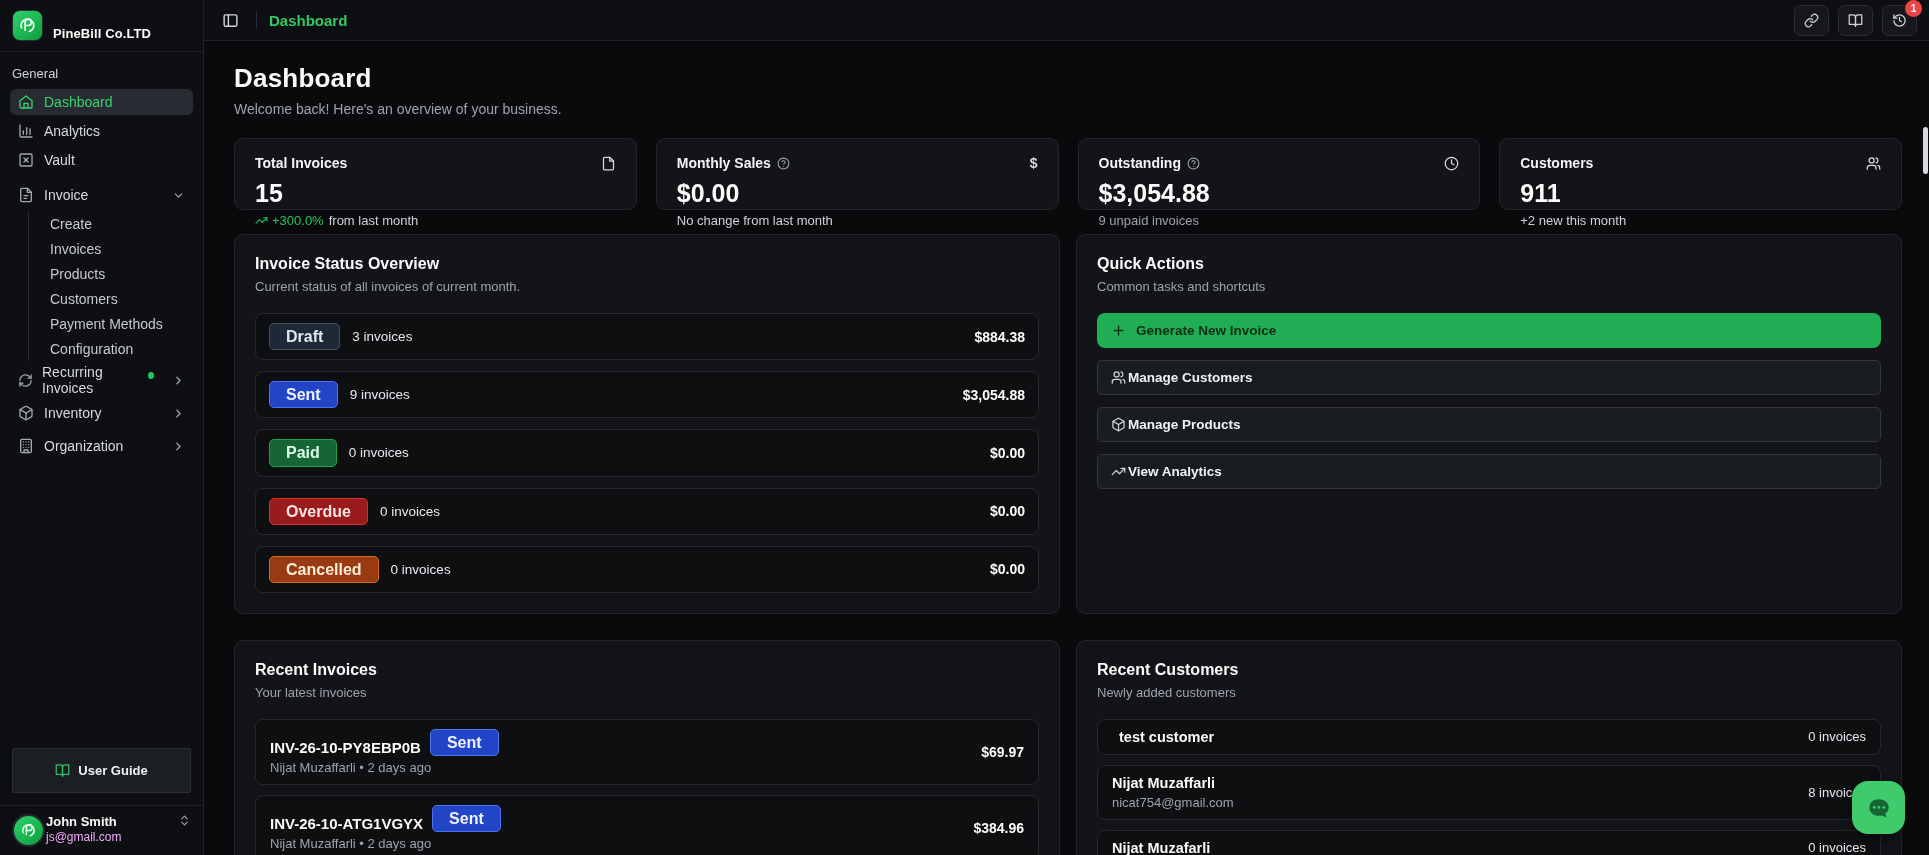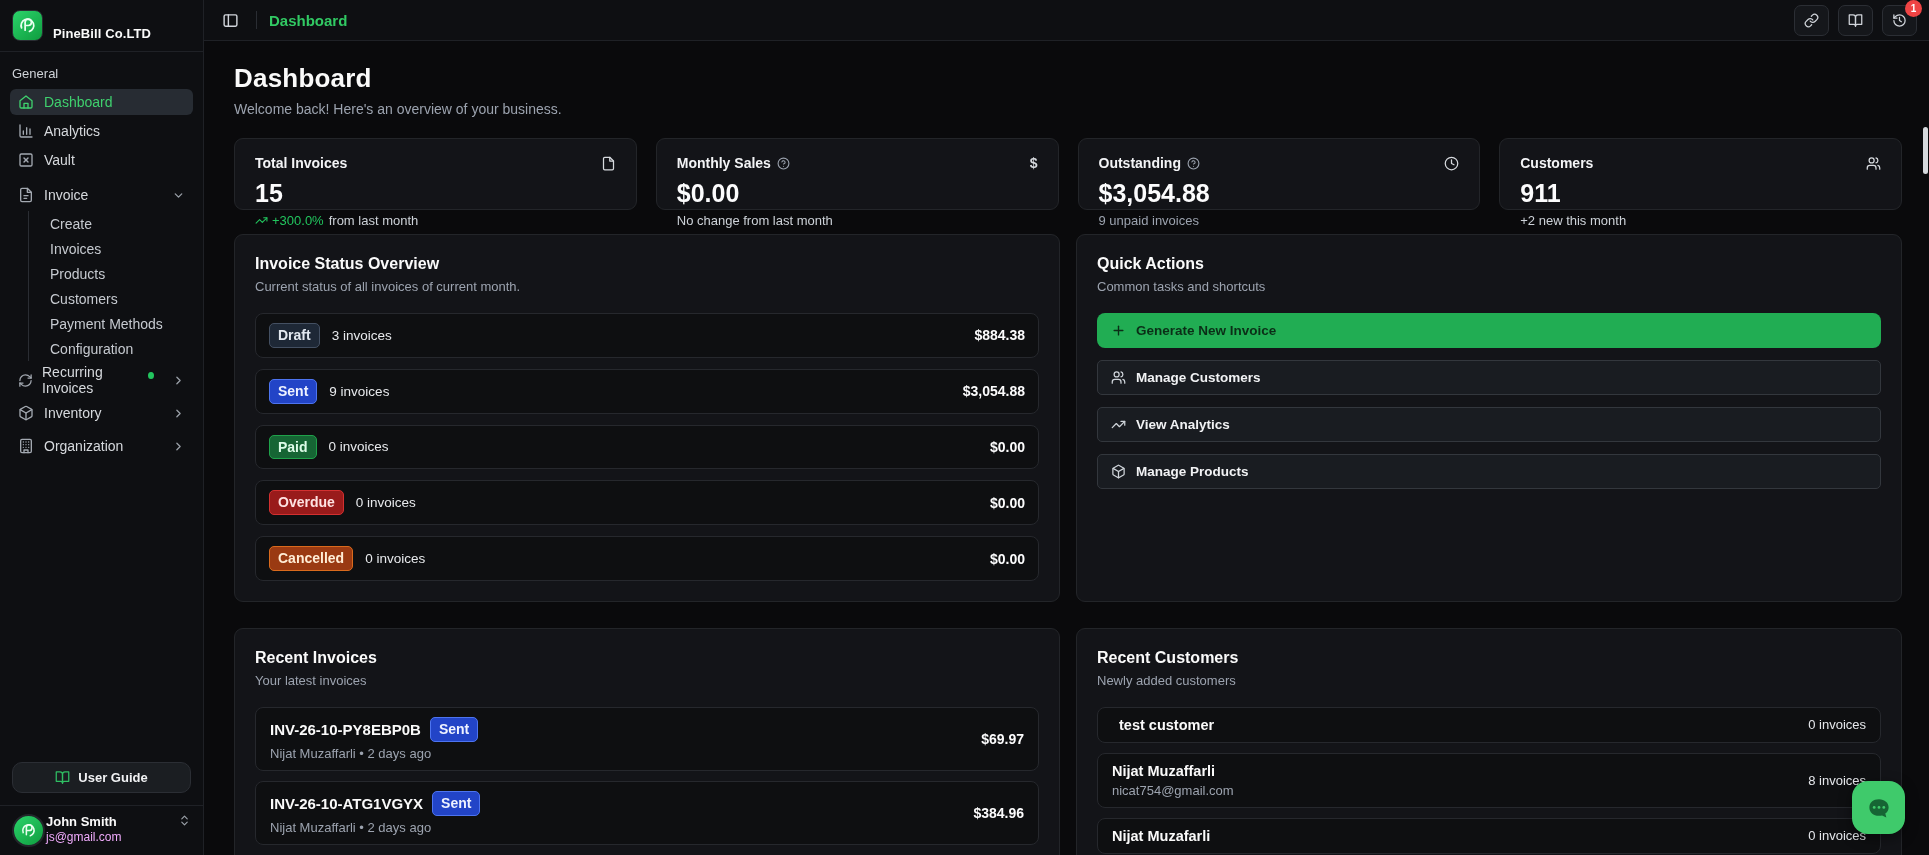--- a/index.html
+++ b/index.html
@@ -25,22 +25,22 @@
   .nav-item .grow { flex:1; }
   .chev { color:#9aa0a8; display:flex; }
   .group-gap { margin-top:9px; }
   .subnav { margin:2px 0 6px 18px; border-left:1px solid #2a2d33; padding-left:15px; }
   .subnav .sub-item { display:flex; align-items:center; height:25px; font-size:14px;
     color:#c6cad0; border-radius:6px; padding:0 6px; cursor:pointer; }
   .dot-new { width:7px; height:7px; border-radius:50%; background:#22c55e;
     margin:-10px 0 0 1px; }
   .sidebar-spacer { flex:1; }
   .sidebar-foot { padding:10px 12px 12px 12px; }
-  .user-guide { width:100%; height:31px; display:flex; align-items:center; justify-content:center;
-    gap:8px; background:#1b1e22; border:1px solid #2b2e34; border-radius:10px; color:#f1f2f4;
+  .user-guide { width:100%; height:45px; display:flex; align-items:center; justify-content:center;
+    gap:8px; background:#1b1e22; border:1px solid #2b2e34; border-radius:2px; color:#f1f2f4;
     font-size:13px; font-weight:bold; cursor:pointer; font-family:inherit; }
   .user-guide .gicon { color:#2fbf63; display:flex; }
   .user-row { border-top:1px solid #1f2126; padding:8px 12px; display:flex; align-items:flex-start;
     gap:1px; cursor:pointer; }
   .avatar { width:33px; height:33px; border-radius:50%; background:linear-gradient(140deg,#2bd36a,#0f9d3f);
     display:flex; align-items:center; justify-content:center; border:2px solid #23262b; }
   .user-meta { flex:1; line-height:1.25; }
   .user-name { font-size:13px; font-weight:bold; color:#fafafa; }
   .user-email { font-size:12px; color:#f0abfc; }
 
@@ -78,42 +78,42 @@
   .mid-grid, .bottom-grid { display:grid; grid-template-columns:1fr 1fr; gap:16px; align-items:stretch; }
   .mid-grid { margin-top:24px; }
   .bottom-grid { margin-top:26px; }
   .panel { padding:20px; }
   .panel-title { font-size:16px; font-weight:bold; color:#fafafa; }
   .panel-sub { font-size:13px; color:#9ca3af; margin-top:6px; }
   .panel-body { margin-top:19px; display:flex; flex-direction:column; gap:11px; }
 
   .status-row { display:flex; align-items:center; background:#0e0f11; border:1px solid #26282d;
     border-radius:8px; padding:9px 13px; min-height:35px; }
-  .badge { font-size:14px; font-weight:bold; padding:3px 8px; border-radius:5px; line-height:1.2; }
+  .badge { font-size:16px; font-weight:bold; padding:3px 16px; border-radius:5px; line-height:1.2; }
   .badge.draft { background:#1e2836; border:1px solid #445062; color:#e2e8f0; }
   .badge.sent { background:#2244c7; border:1px solid #4d74f0; color:#eef2ff; }
   .badge.paid { background:#166534; border:1px solid #1fa24a; color:#dcfce7; }
   .badge.overdue { background:#991b1b; border:1px solid #d33030; color:#fee2e2; }
   .badge.cancelled { background:#9a3a12; border:1px solid #d96a1d; color:#ffedd5; }
   .status-count { font-size:13.5px; color:#e7e9ec; margin-left:12px; }
   .row-amount { margin-left:auto; font-size:14px; font-weight:bold; color:#fcfcfd; }
 
   .qa-primary { width:100%; height:35px; background:#21ad53; border:none; border-radius:8px;
     display:flex; align-items:center; gap:10px; padding:0 14px; color:#0b2e17; font-size:13.5px;
     font-weight:600; cursor:pointer; font-family:inherit; }
   .qa-btn { width:100%; height:35px; background:#191c21; border:1px solid #33373d; border-radius:5px;
-    display:flex; align-items:center; gap:10px; padding:0 13px; color:#f1f2f4; font-size:13.5px;
+    display:flex; align-items:center; gap:2px; padding:0 13px; color:#f1f2f4; font-size:13.5px;
     font-weight:bold; cursor:pointer; font-family:inherit; }
   .qa-btn .qicon { color:#cfd4da; display:flex; }
   .qa-list { margin-top:19px; display:flex; flex-direction:column; gap:12px; }
 
   .inv-row { display:flex; align-items:center; background:#0e0f11; border:1px solid #26282d;
     border-radius:8px; padding:9px 14px; cursor:pointer; }
   .inv-left { display:flex; flex-direction:column; gap:4px; }
-  .inv-id-line { display:flex; align-items:center; gap:9px; }
+  .inv-id-line { display:flex; align-items:flex-end; gap:9px; }
   .inv-id { font-size:15px; font-weight:bold; color:#fafafa; }
   .inv-meta { font-size:13px; color:#9ca3af; }
   .inv-meta:empty { display:none; }
   .cust-name { font-size:14.5px; font-weight:bold; color:#fafafa; }
   .cust-email { font-size:13px; color:#9ca3af; margin-top:4px; }
   .cust-email:empty { display:none; }
   .cust-count { margin-left:auto; font-size:13px; color:#e5e7eb; }
   .row-amount:empty { display:none; }
 
   .chat-fab { position:fixed; right:24px; bottom:21px; width:53px; height:53px; border-radius:16px;
@@ -479,35 +479,35 @@
                     <circle cx="9" cy="7" r="4"></circle>
                     <path d="M22 21v-2a4 4 0 0 0-3-3.87"></path>
                     <path d="M16 3.13a4 4 0 0 1 0 7.75"></path>
                   </svg>
                 </span>
               <span>Manage Customers</span>
             </button>
             <button class="qa-btn">
               <span class="qicon">
                   <svg width="15" height="15" viewBox="0 0 24 24" fill="none" stroke="currentColor" stroke-width="2" stroke-linecap="round" stroke-linejoin="round">
-                    <path d="m22 7-8.5 8.5-5-5L2 17"></path>
-                    <path d="M16 7h6v6"></path>
-                  </svg>
-                </span>
-              <span>View Analytics</span>
-            </button>
-            <button class="qa-btn">
-              <span class="qicon">
-                  <svg width="15" height="15" viewBox="0 0 24 24" fill="none" stroke="currentColor" stroke-width="2" stroke-linecap="round" stroke-linejoin="round">
                     <path d="M21 8a2 2 0 0 0-1-1.73l-7-4a2 2 0 0 0-2 0l-7 4A2 2 0 0 0 3 8v8a2 2 0 0 0 1 1.73l7 4a2 2 0 0 0 2 0l7-4A2 2 0 0 0 21 16z"></path>
                     <path d="m3.3 7 8.7 5 8.7-5"></path>
                     <path d="M12 22V12"></path>
                   </svg>
                 </span>
               <span>Manage Products</span>
+            </button>
+            <button class="qa-btn">
+              <span class="qicon">
+                  <svg width="15" height="15" viewBox="0 0 24 24" fill="none" stroke="currentColor" stroke-width="2" stroke-linecap="round" stroke-linejoin="round">
+                    <path d="m22 7-8.5 8.5-5-5L2 17"></path>
+                    <path d="M16 7h6v6"></path>
+                  </svg>
+                </span>
+              <span>View Analytics</span>
             </button>
           </div>
         </div>
       </section>
 
       <section class="bottom-grid">
         <div class="card panel">
           <div class="panel-title">Recent Invoices</div>
           <div class="panel-sub">Your latest invoices</div>
           <div class="panel-body" style="gap:10px;">

